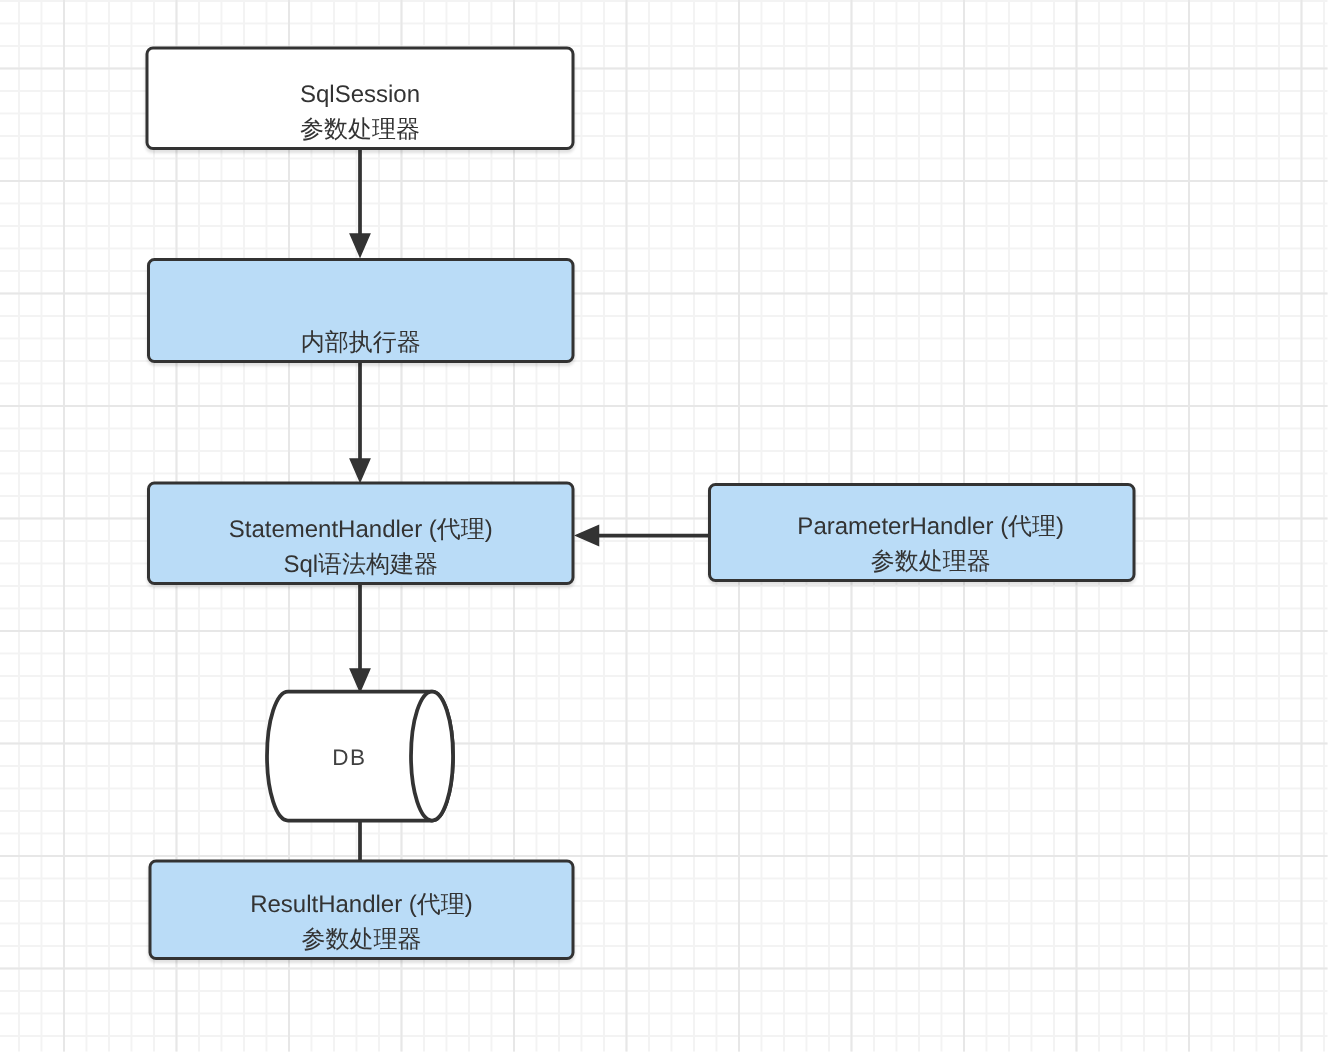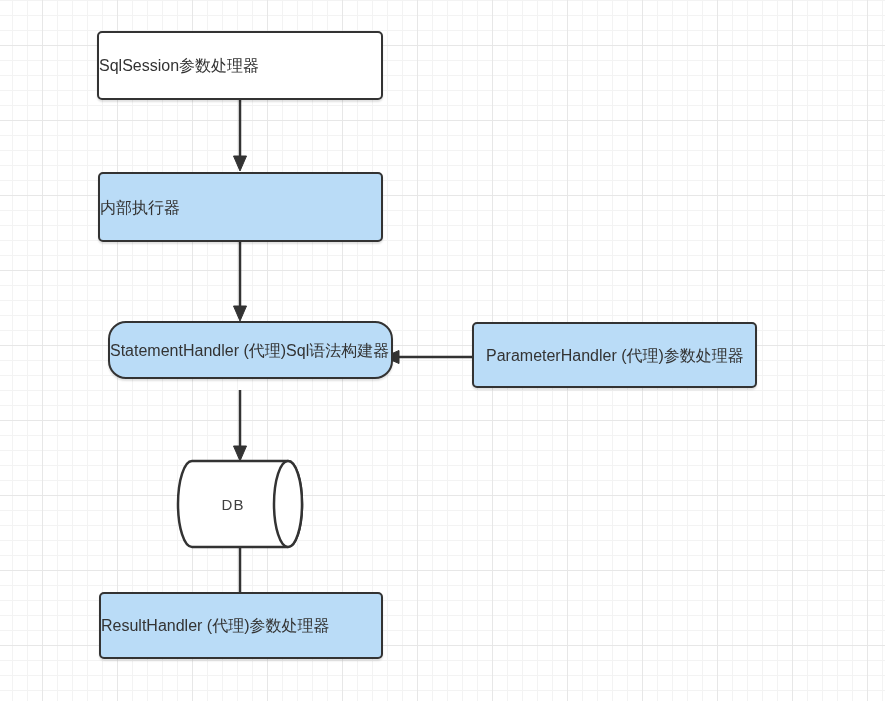--- a/index.html
+++ b/index.html
@@ -22,23 +22,23 @@
       linear-gradient(to bottom, #f3f3f3 1px, transparent 1px);
     background-size: 75px 75px, 75px 75px, 15px 15px, 15px 15px;
     background-position: 42px 0, 0 45px, 12px 0, 0 0;
   }
   .node {
     position: absolute;
     box-sizing: border-box;
     border: 2.5px solid #333333;
     border-radius: 5px;
     display: flex;
-    flex-direction: row;
+    flex-direction: column;
     align-items: center;
-    justify-content: flex-start;
+    justify-content: flex-end;
     text-align: center;
     color: #333333;
     font-size: 16px;
     line-height: 23px;
     box-shadow: 0 2px 2px rgba(0,0,0,0.12);
     cursor: default;
   }
   .node.white { background: #ffffff; }
   .node.blue  { background: #badcf7; }
   .node .line1, .node .line2 { white-space: nowrap; }
@@ -100,28 +100,28 @@
 
   <div class="node white" style="left:97px; top:31px; width:286px; height:69px;">
     <div class="line1">SqlSession</div>
     <div class="line2">参数处理器</div>
   </div>
 
   <div class="node blue" style="left:98px; top:172px; width:285px; height:70px;">
     <div class="line2">内部执行器</div>
   </div>
 
-  <div class="node blue" style="left:108px; top:321px; width:285px; height:58px;border-radius:18px;">
+  <div class="node blue" style="left:98px; top:321px; width:285px; height:69px;">
     <div class="line1">StatementHandler (代理)</div>
     <div class="line2">Sql语法构建器</div>
   </div>
 
   <div class="node blue" style="left:472px; top:322px; width:285px; height:66px;padding-left:12px;">
     <div class="line1">ParameterHandler (代理)</div>
     <div class="line2">参数处理器</div>
   </div>
 
-  <div class="node blue" style="left:99px; top:592px; width:284px; height:67px;">
+  <div class="node blue" style="left:99px; top:573px; width:284px; height:67px;">
     <div class="line1">ResultHandler (代理)</div>
     <div class="line2">参数处理器</div>
   </div>
 
 </div>
 
 </body></html>

